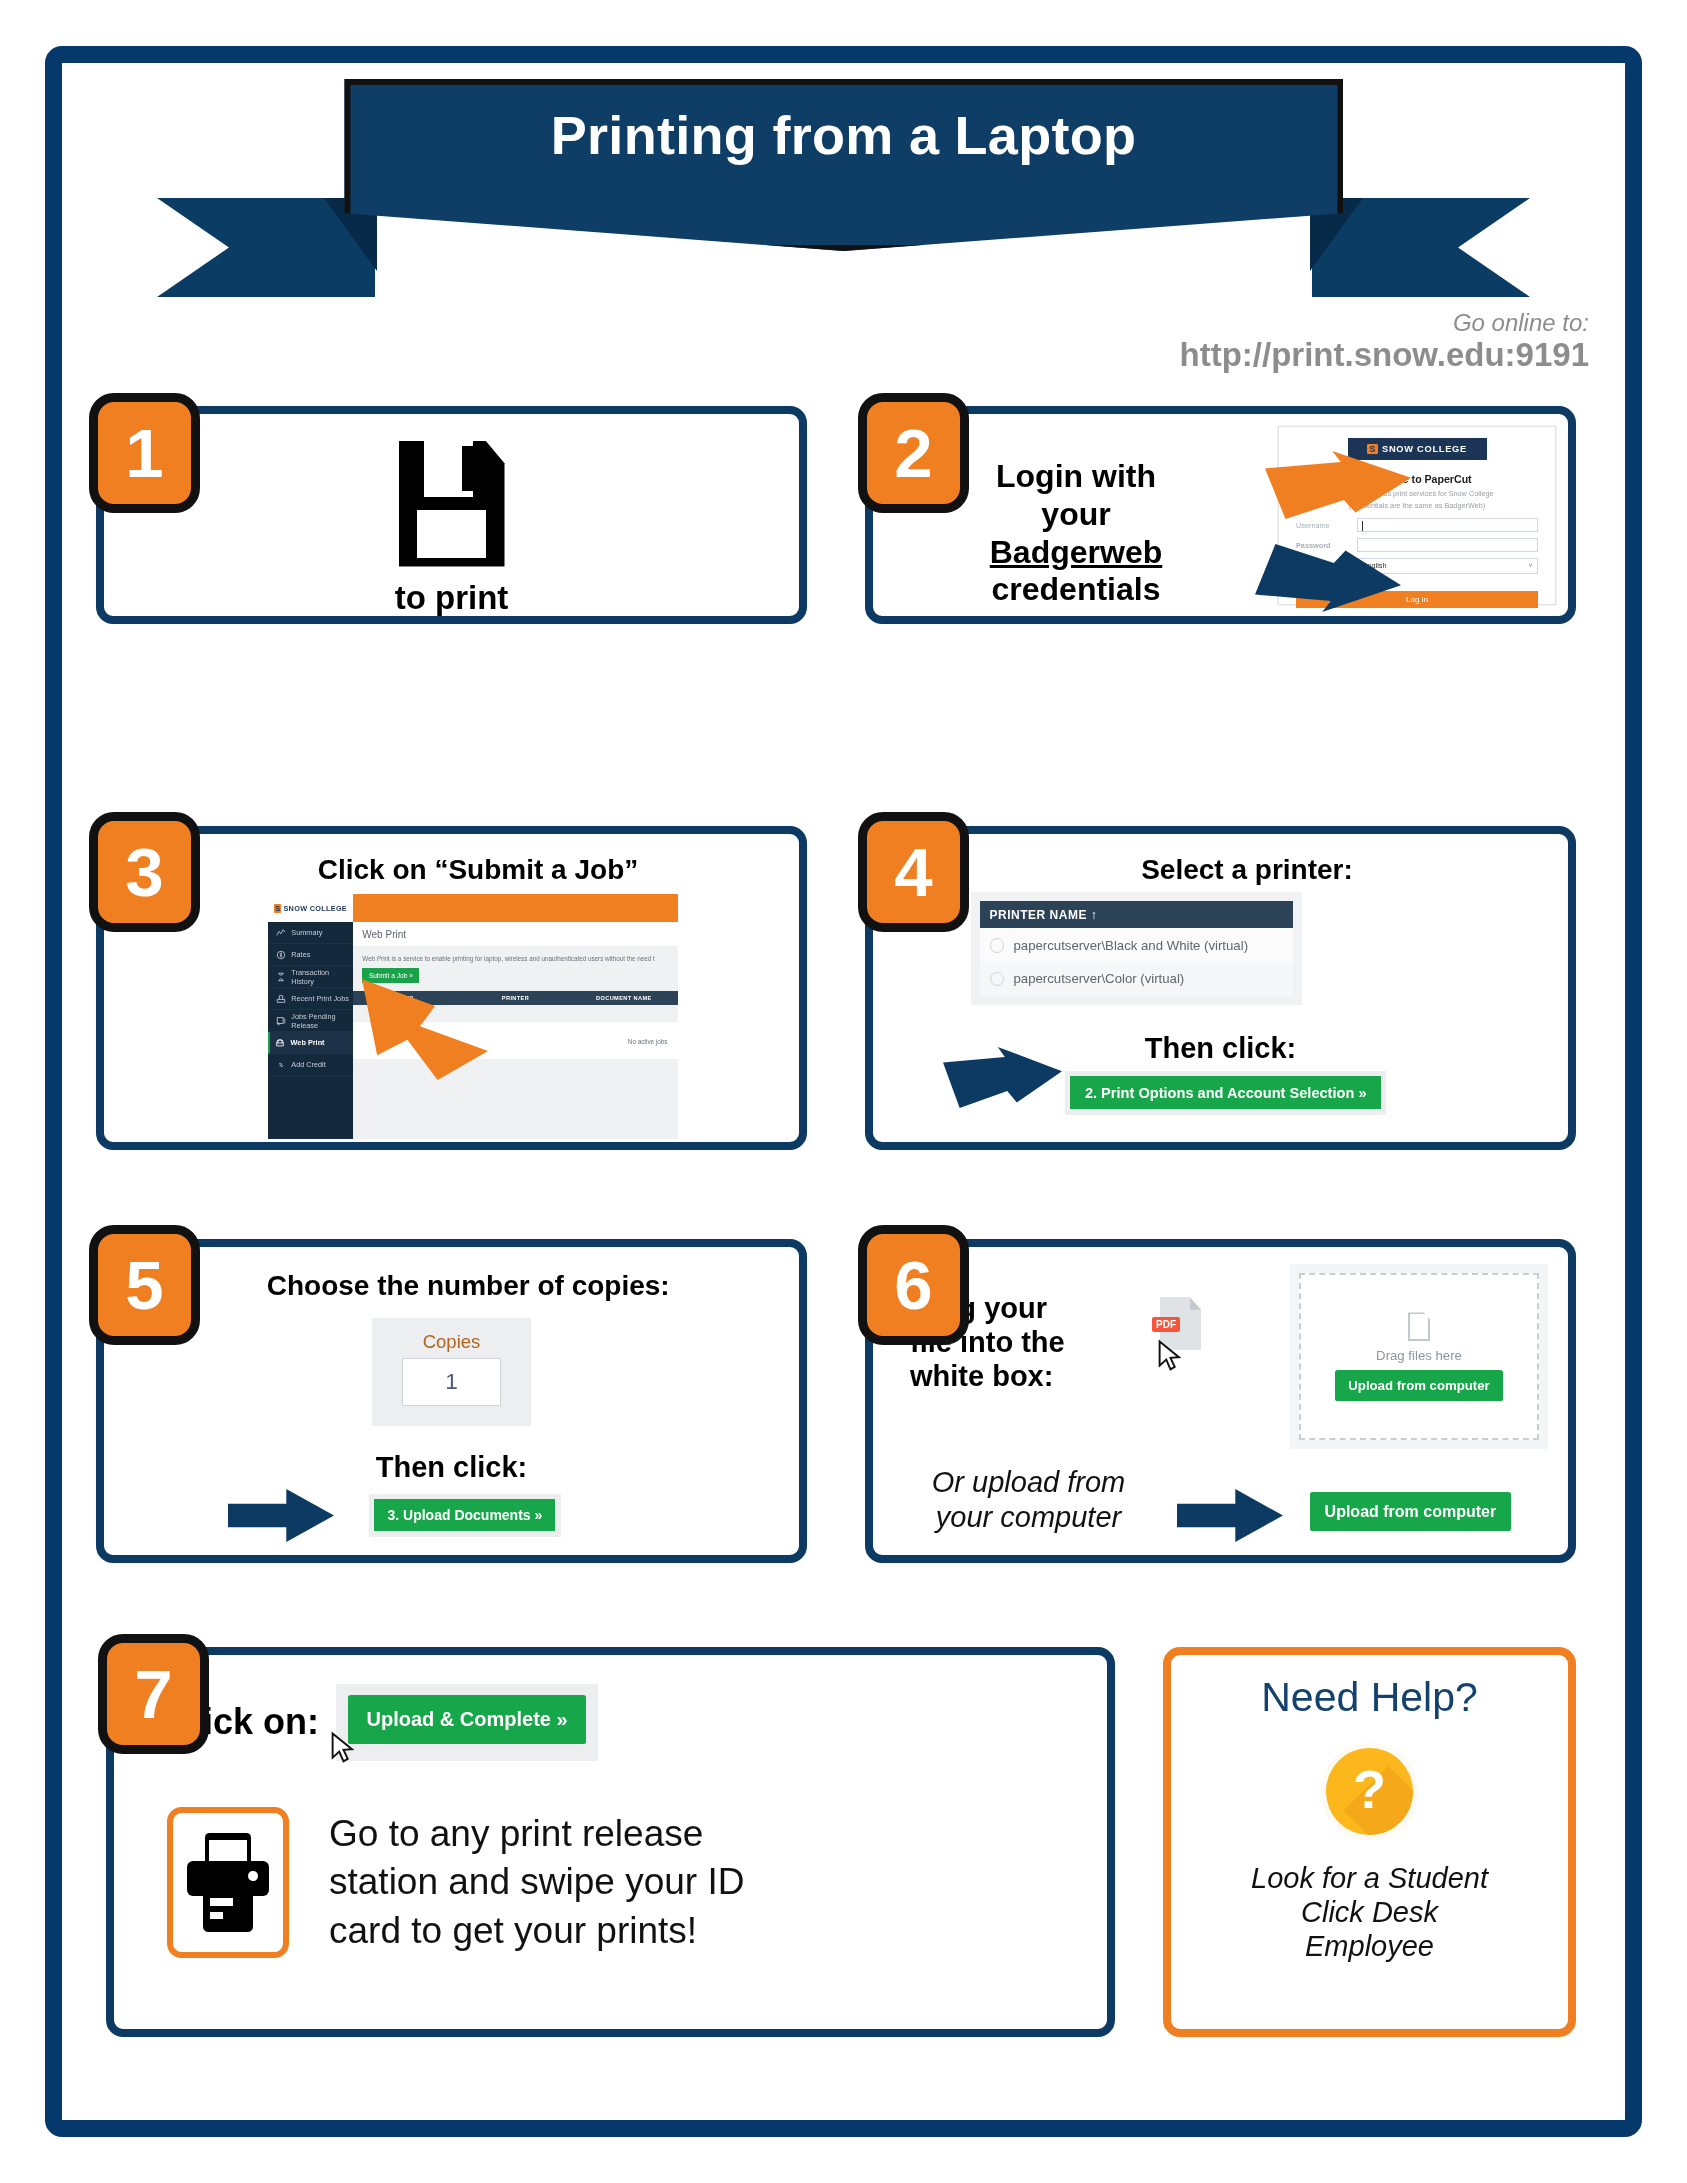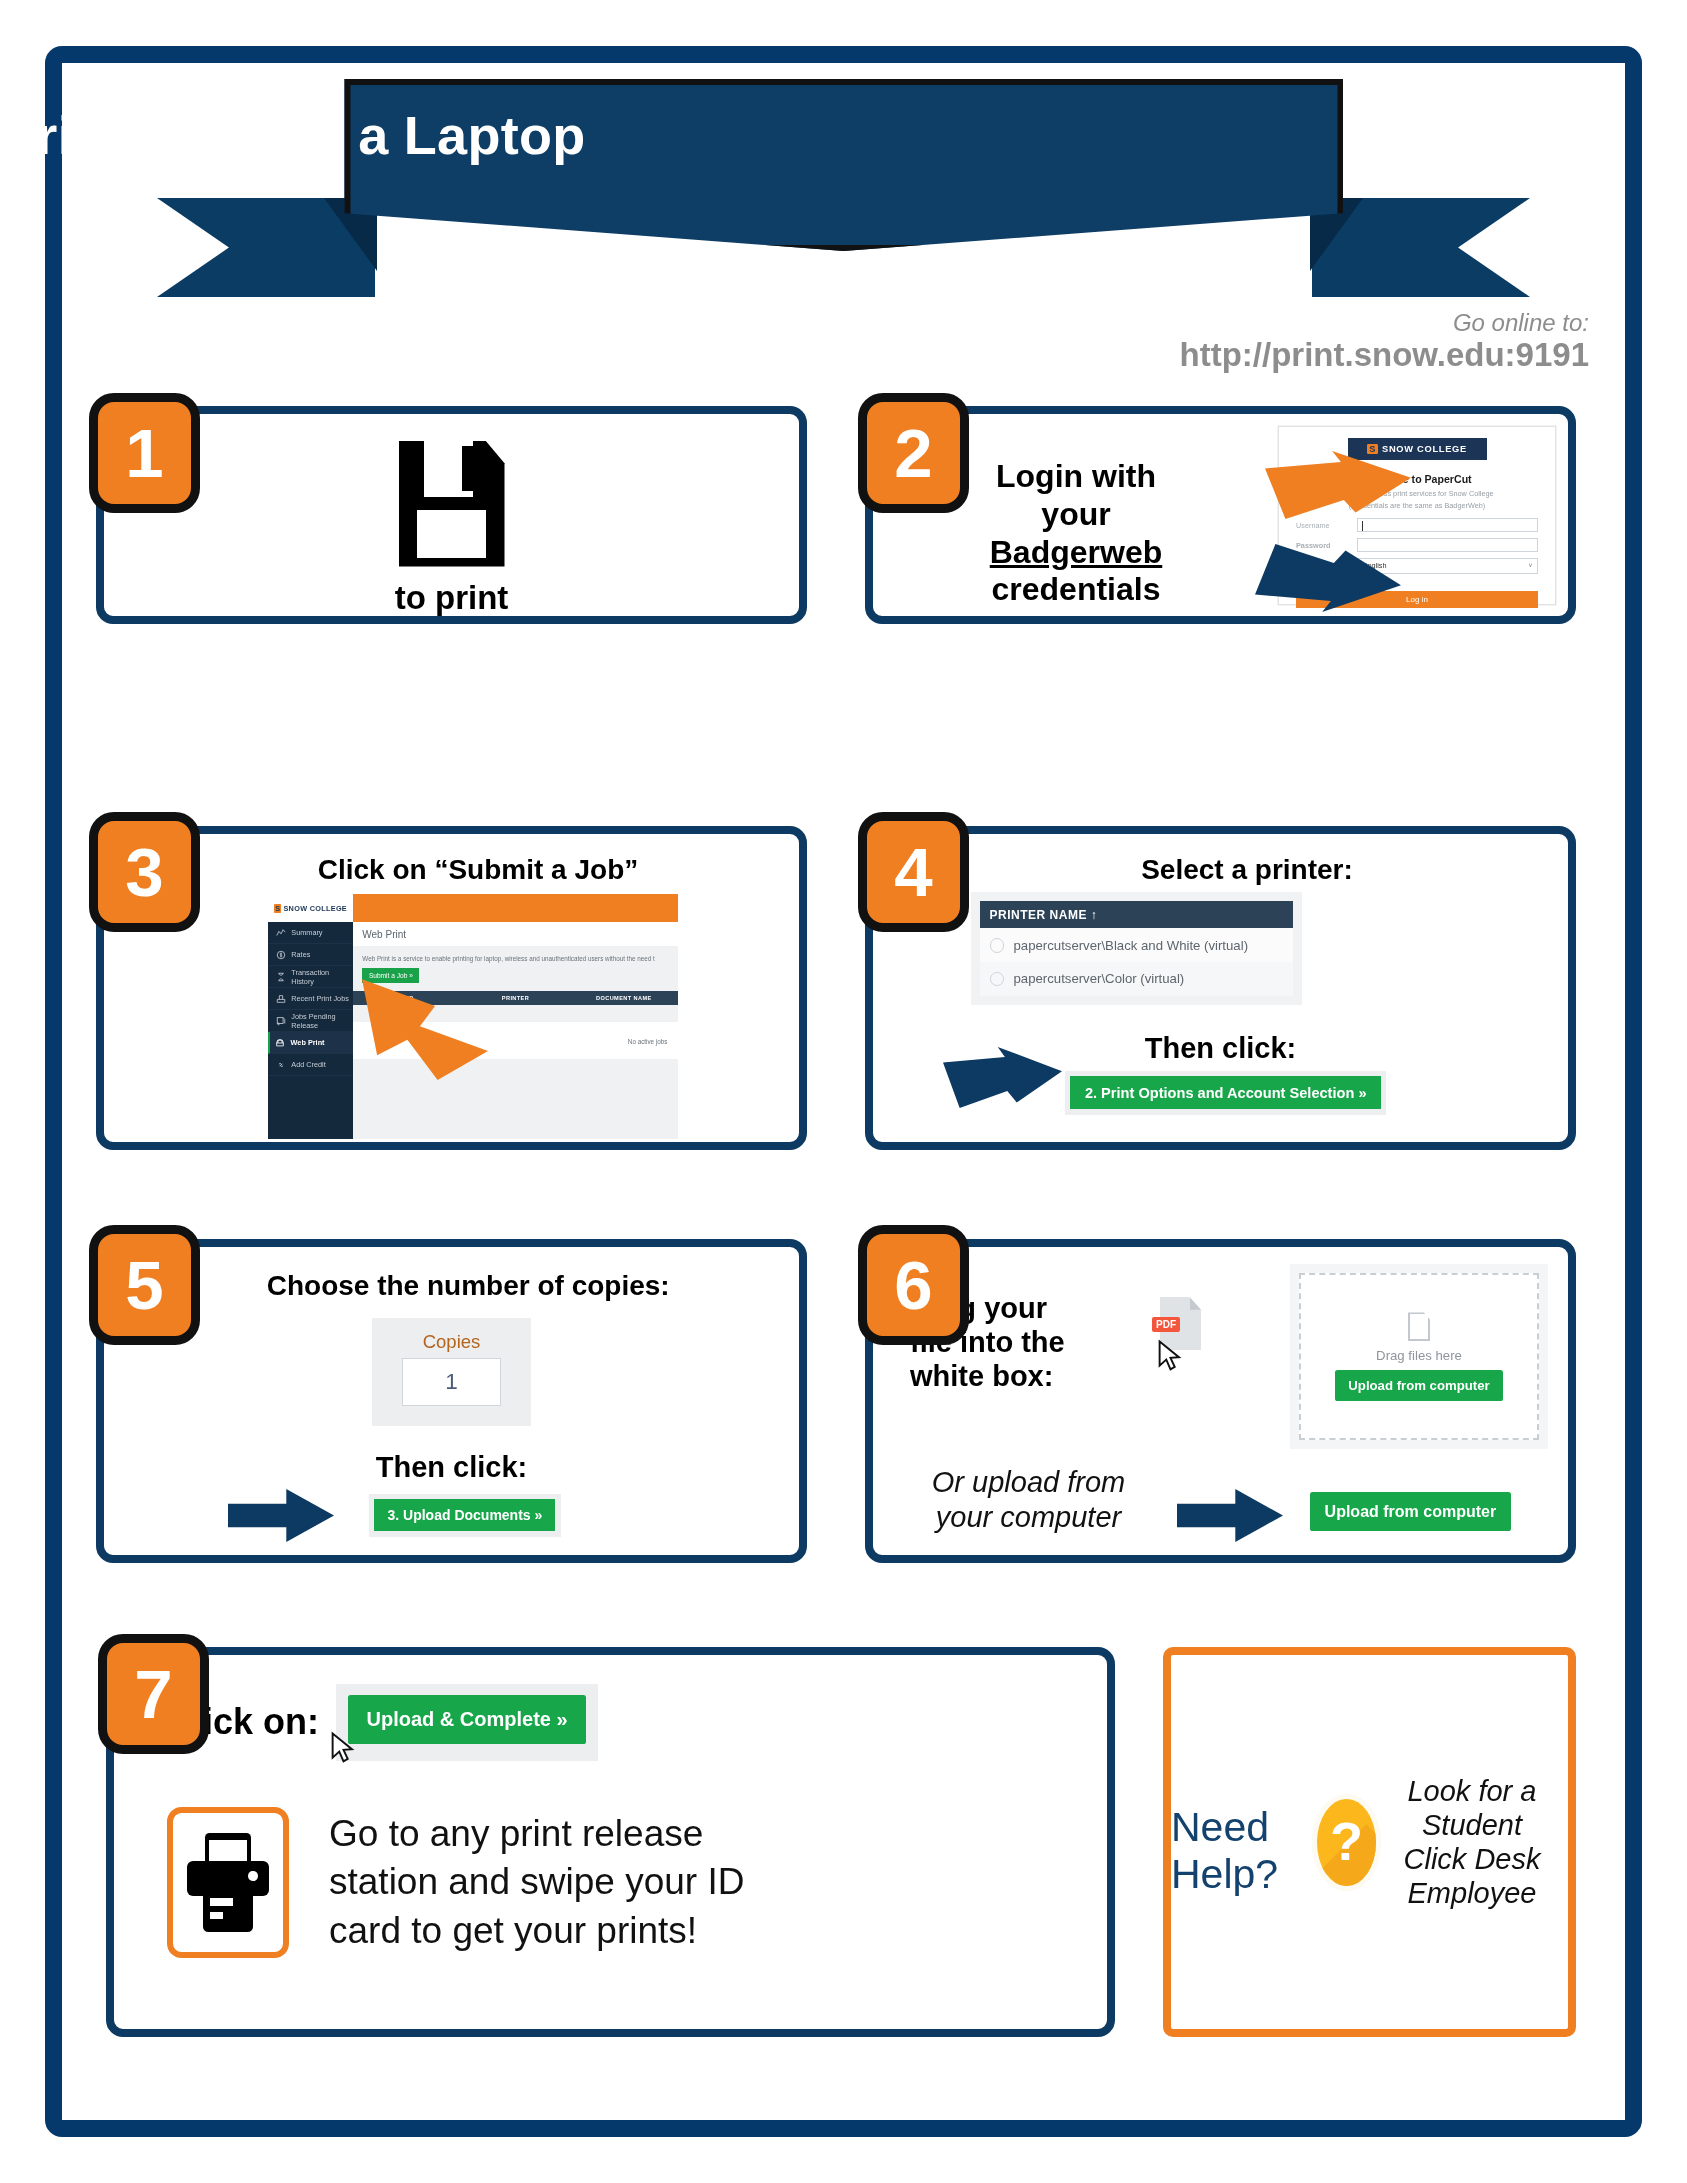--- a/index.html
+++ b/index.html
@@ -48,21 +48,21 @@
     left: 50%; transform: translateX(-50%);
     top: 0;
     width: 999px; height: 172px;
     background: #0e3d66;
     border: 6.6px solid #111111;
     clip-path: polygon(0 0, 100% 0, 100% 78%, 50% 100%, 0 78%);
   }
   .banner-title {
     position: absolute;
     left: 0; right: 0; top: 25px;
-    text-align: left;
+    text-align: center;
     color: #ffffff;
     font-size: 54px;
     font-weight: bold;
     letter-spacing: 0.3px;
     z-index: 7;
     width: 1687px;
   }
 
   
   .go-online {
@@ -226,23 +226,23 @@
   .printer .mid { position:absolute; left:0; top:28%; width:100%; height:36%; background:#000; border-radius:6px; }
   .printer .led { position:absolute; right:14%; top:38%; width:12%; height:11%; background:#fff; border-radius:50%; }
   .printer .tray { position:absolute; left:20%; top:55%; width:60%; height:45%; background:#000; border-radius:0 0 5.3px 5.3px; }
   .printer .line1 { position:absolute; left:28%; top:66%; width:28%; height:8%; background:#fff; }
   .printer .line2 { position:absolute; left:28%; top:80%; width:16%; height:7%; background:#fff; }
 
   
   .help-card {
     position:absolute;
     border:8px solid #ef7f21;
-    border-radius:10px;
+    border-radius:17px;
     background:#fff;
-    display:flex; flex-direction:row; align-items:center;
+    display:flex; flex-direction:column; align-items:center;gap:10px;
   }
   .help-title { color:#14426e; font-size:41px; font-weight:normal; margin-top:18.5px; }
   .qmark { width:87px; height:87px; border-radius:50%;
            background:#fbb71b; position:relative; margin:17px 0 16px;
            display:flex; align-items:center; justify-content:center;
            box-shadow: 0 0 0 5.3px #fdfaf2; overflow:hidden; }
   .qmark::after { content:""; position:absolute; right:-8%; bottom:-8%; width:72%; height:72%;
                   background:#f5a91a; transform:rotate(45deg); }
   .qmark span { position:relative; z-index:2; color:#fff; font-size:54px; font-weight:bold; line-height:1; margin-top:-4px; }
   .help-sub { font-size:29px; font-style:italic; color:#111; text-align:center; line-height:1.18; padding:0 16px; }

